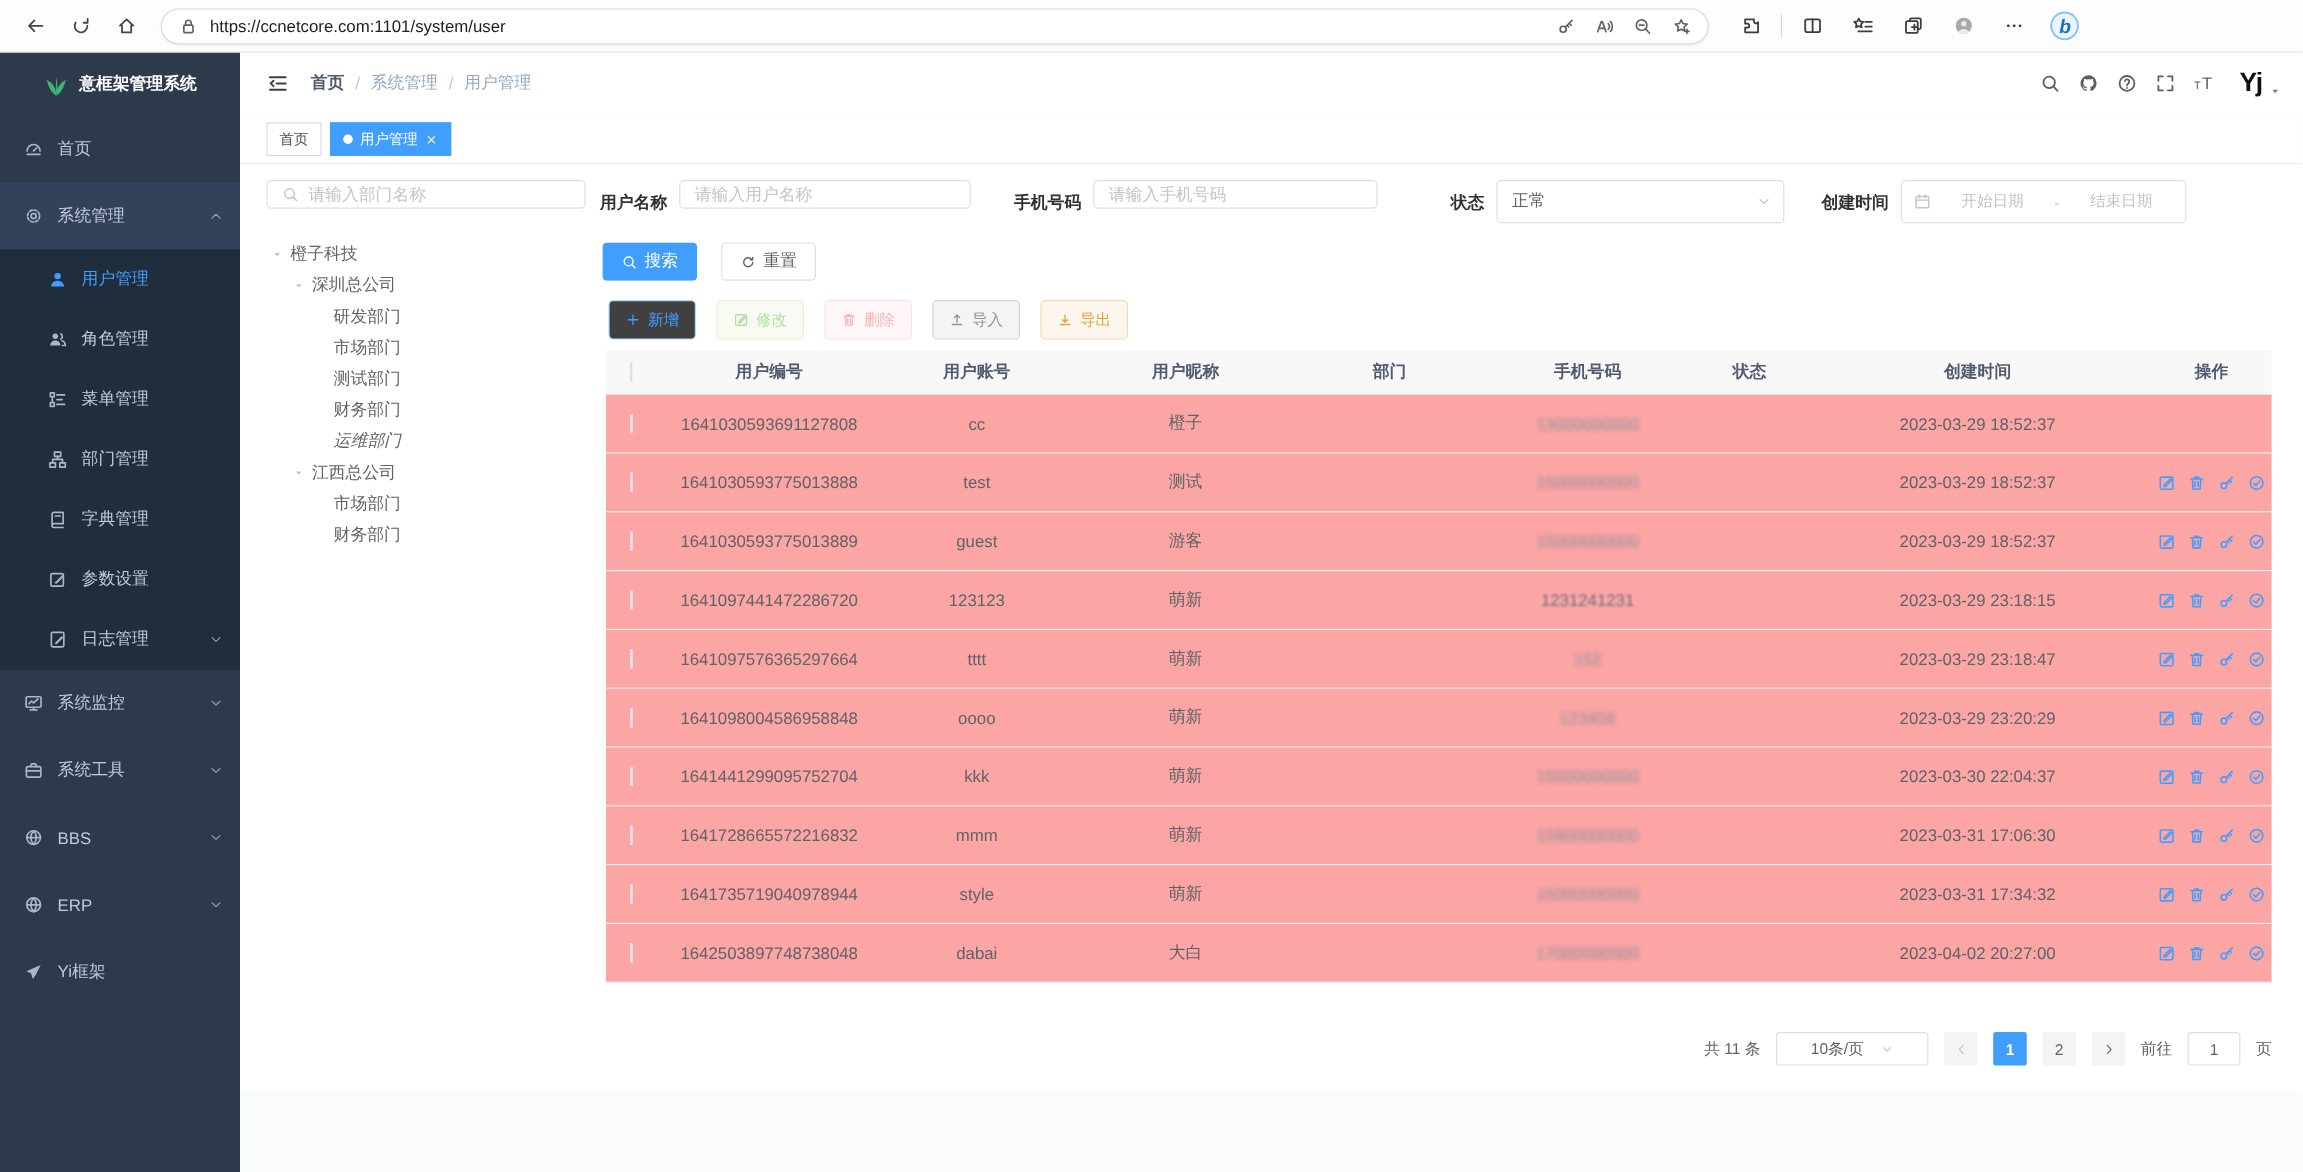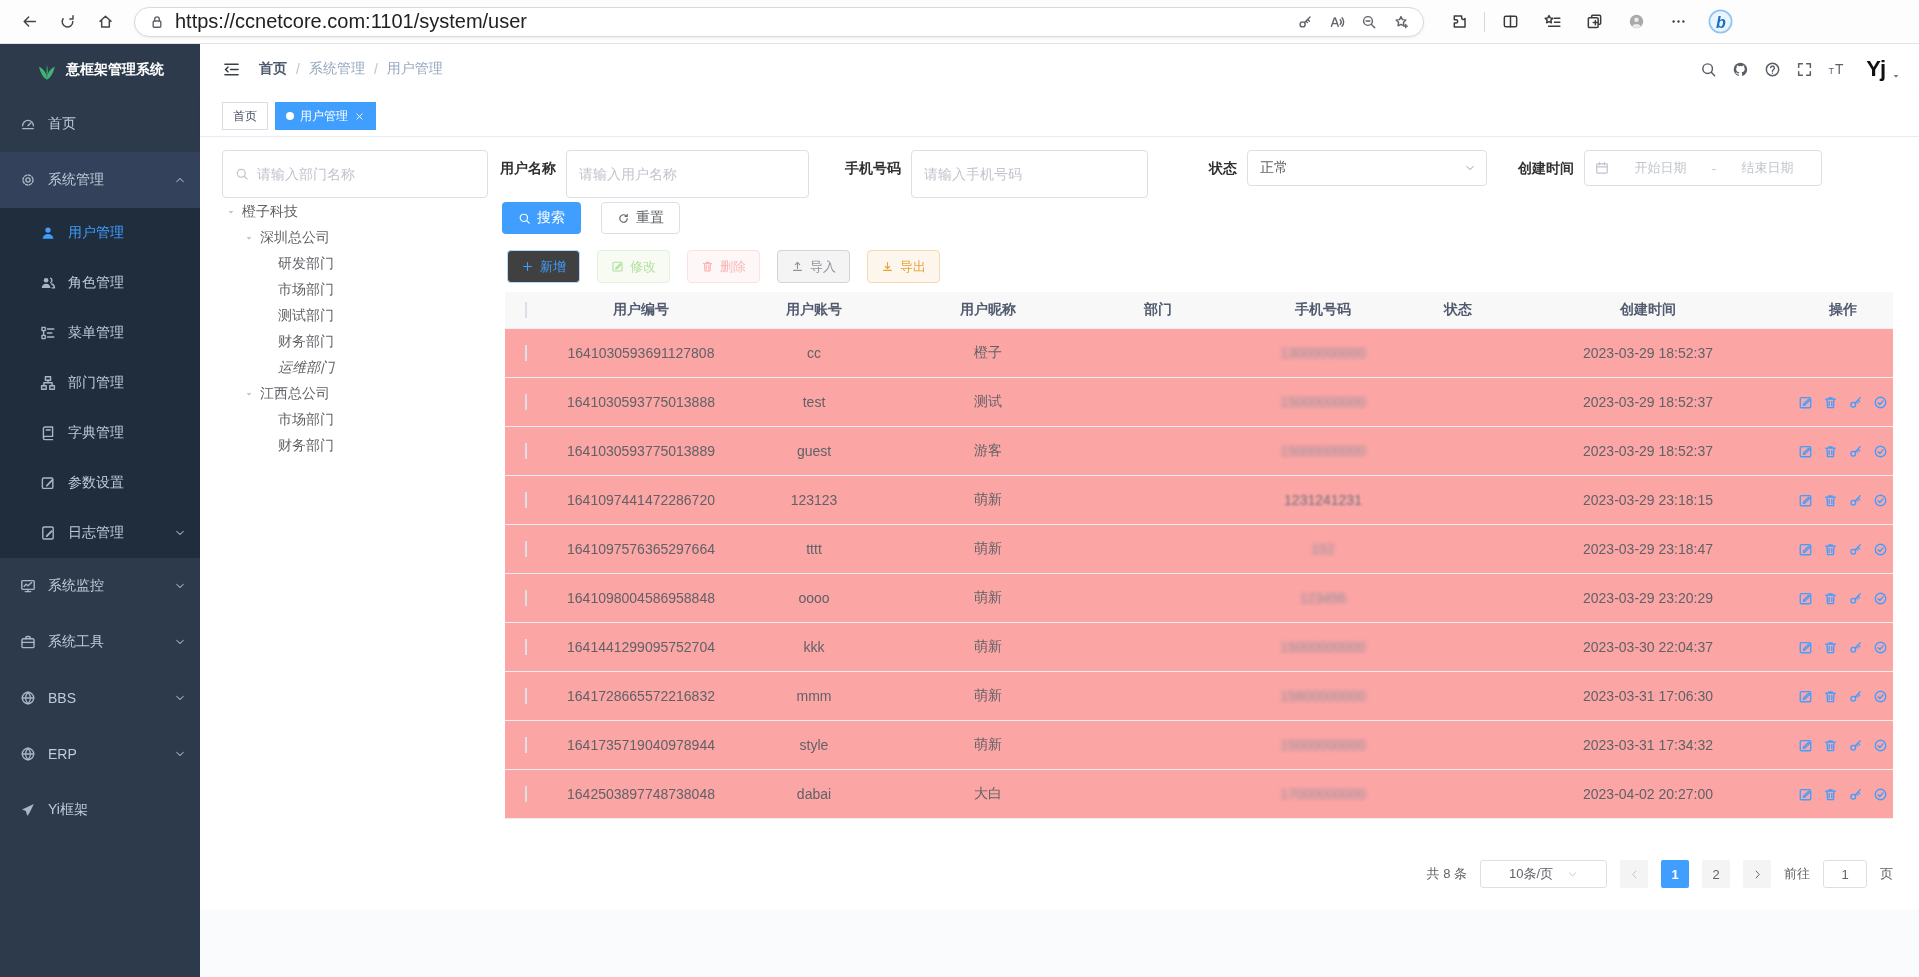--- a/index.html
+++ b/index.html
@@ -9,21 +9,21 @@
   svg { display:block; }
   .ico { display:inline-flex; align-items:center; justify-content:center; }
   .ico svg { width:16px; height:16px; }
 
   
   #chrome { position:absolute; left:0; top:0; width:1919px; height:44px; background:#fdfdfd; border-bottom:1px solid #e2e2e2; display:flex; align-items:center; padding:0 10px; }
   .chrome-btn { width:38px; height:36px; display:flex; align-items:center; justify-content:center; color:#454545; border-radius:6px; cursor:pointer; }
   .chrome-btn svg { width:17px; height:17px; }
   #url-pill { flex:1; max-width:1290px; height:30px; margin:0 14px 0 10px; background:#fff; border:1px solid #dadada; border-radius:16px; box-shadow:0 1px 3px rgba(0,0,0,.07); display:flex; align-items:center; padding:0 6px 0 14px; }
   #url-pill .ico { color:#5f6368; }
-  #url-text { flex:1; margin-left:10px; font-size:20px; color:#202124; white-space:nowrap; overflow:hidden; }
+  #url-text { flex:1; margin-left:10px; font-size:14px; color:#202124; white-space:nowrap; overflow:hidden; }
   .pill-ico { width:32px; height:28px; color:#4a4a4a; cursor:pointer; }
   .pill-ico svg { width:16px; height:16px; }
   #chrome-right { display:flex; align-items:center; }
   .chrome-right-btn { width:42px; height:36px; display:flex; align-items:center; justify-content:center; color:#3c3c3c; cursor:pointer; }
   .chrome-right-btn svg { width:17px; height:17px; }
   .chrome-divider { width:1px; height:20px; background:#d8d8d8; margin:0 4px; }
   #copilot-btn svg { width:27px; height:27px; }
 
   
   #sidebar { position:absolute; left:0; top:44px; width:200px; bottom:0; background:#2d3a4b; color:#bfcbd9; }
@@ -58,21 +58,21 @@
   #tagbar { position:absolute; left:200px; top:94px; right:0; height:43px; background:#fff; border-bottom:1px solid #e8ebf1; box-shadow:0 1px 3px rgba(0,0,0,.05); display:flex; align-items:center; gap:7px; padding:2px 0 0 22px; }
   .tag { height:28px; display:inline-flex; align-items:center; padding:0 10px; border:1px solid #d8dce5; background:#fff; color:#495060; font-size:12px; gap:6px; cursor:pointer; }
   .tag.active { background:#409eff; border-color:#409eff; color:#fff; }
   .tag .dot { width:8px; height:8px; border-radius:50%; background:#fff; }
   .tag .tclose { display:inline-flex; cursor:pointer; } .tag .tclose svg { width:11px; height:11px; }
 
   
   #main { position:absolute; left:200px; top:137px; right:0; bottom:0; background:#fff; }
   #page-bottom { position:absolute; left:0; top:772px; right:0; bottom:0; background:#fafbfc; }
 
-  .el-input { height:48px; border:1px solid #dcdfe6; border-radius:4px; background:#fff; display:flex; align-items:center; padding:0 12px; gap:8px; }
+  .el-input { height:24px; border:1px solid #dcdfe6; border-radius:4px; background:#fff; display:flex; align-items:center; padding:0 12px; gap:8px; }
   .el-input .ico { color:#c0c4cc; } .el-input .ico svg { width:14px; height:14px; }
   .el-input input { border:none; outline:none; width:100%; font-size:14px; color:#606266; background:transparent; font-family:inherit; }
   .el-input input::placeholder { color:#c0c4cc; }
   .flabel { font-size:14px; color:#303133; font-weight:700; line-height:36px; white-space:nowrap; }
   .fgroup { position:absolute; display:flex; gap:10px; }
 
   #tree-search { position:absolute; left:22px; top:13px; width:266px; }
   #tree-list { position:absolute; left:22px; top:62px; width:266px; }
   .tree-row { height:26px; display:flex; align-items:center; font-size:14px; color:#606266; cursor:pointer; }
   .tree-caret { width:16px; color:#c0c4cc; display:flex; align-items:center; } .tree-caret svg { width:10px; height:10px; }
@@ -1019,21 +1019,21 @@
               <svg viewBox="0 0 16 16" fill="none" stroke="currentColor" stroke-width="1.4" stroke-linecap="round" stroke-linejoin="round">
                 <circle cx="8" cy="8" r="5.6"></circle>
                 <path d="M5.4 8.2l1.9 1.9 3.4-3.9"></path>
               </svg>
             </span>
           </div>
         </div>
       </div>
 
     <div id="pagination">
-      <span>共 8 条</span>
+      <span>共 11 条</span>
       <div id="page-size">
         <span>10条/页</span>
         <span class="ico" id="pagesize-caret">
             <svg viewBox="0 0 16 16" fill="none" stroke="currentColor" stroke-width="1.4" stroke-linecap="round" stroke-linejoin="round">
               <path d="M3.6 5.8L8 10l4.4-4.2"></path>
             </svg>
           </span>
       </div>
       <span class="pg-btn pg-disabled" id="pg-prev">
           <svg viewBox="0 0 16 16" fill="none" stroke="currentColor" stroke-width="1.4" stroke-linecap="round" stroke-linejoin="round">

